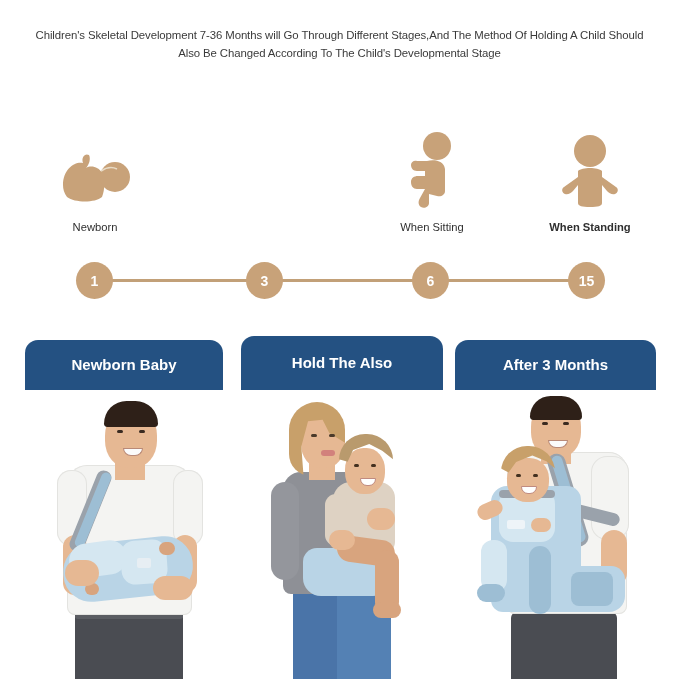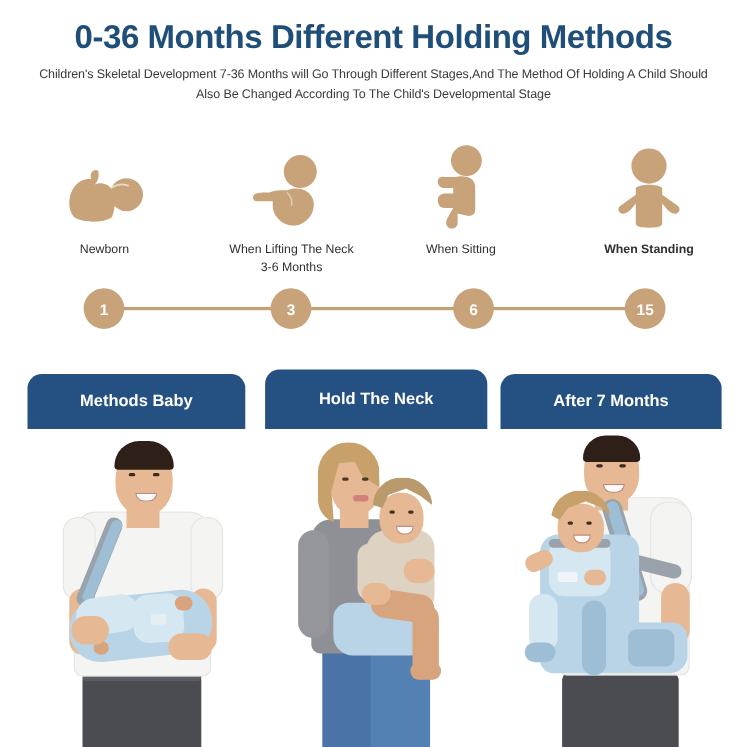--- a/index.html
+++ b/index.html
@@ -144,56 +144,42 @@
   .carrier-d { background: #9dbed4; }
   .carrier-l { background: #d5e7f1; }
   .strapgray { background: #9aa2ab; }
   .beige     { background: #ded2c3; }
   .round     { border-radius: 50%; }
 </style>
 </head>
 <body>
 
 <div id="header-block">
-  <h1 id="page-title">0-36 Months Different Holding Methods</h1>
   <p id="page-subtitle">Children's Skeletal Development 7-36 Months will Go Through Different Stages,And The Method Of Holding A Child Should Also Be Changed According To The Child's Developmental Stage</p>
 </div>
 
 <div id="timeline">
 
   <div id="timeline-track"></div>
 
   <div class="stage" style="left:10px;">
     <div class="stage-icon">
       <svg width="80" height="62" viewBox="0 0 80 62">
         <path d="M8 38 C8 22 20 14 28 16 C26 10 30 6 34 8 C36 12 34 18 31 21 C36 18 44 20 47 26 C50 34 50 42 47 50 C40 56 20 56 12 50 C9 46 8 42 8 38 Z" fill="#c8a279"></path>
         <circle cx="60" cy="30" r="15" fill="#c8a279"></circle>
         <path d="M46 24 C52 20 58 20 62 22" stroke="#e8dbc6" stroke-width="1.6" fill="none"></path>
       </svg>
     </div>
     <div class="stage-label">
       <span>Newborn</span>
     </div>
   </div>
 
-  <div class="stage" style="left:180px;">
-    <div class="stage-icon">
-      <svg width="80" height="70" viewBox="0 0 80 70">
-        <circle cx="48" cy="17" r="15" fill="#c8a279"></circle>
-        <path d="M36 34 C46 30 58 34 60 44 C62 56 52 66 42 66 C32 66 23 58 23 48 L23 44 L9 44 C5 44 4 40 6 38 C8 36 14 36 20 36 C24 34 30 34 36 34 Z" fill="#c8a279"></path>
-        <path d="M36 36 C40 40 41 44 40 48" stroke="#ffffff" stroke-width="1.4" fill="none" opacity="0.45"></path>
-      </svg>
-    </div>
-    <div class="stage-label">
-      <span>When Lifting The Neck</span>
-      <span class="age">3-6 Months</span>
-    </div>
-  </div>
-
-  <div class="stage" style="left:334px;">
+
+  <div class="stage" style="left:347px;">
     <div class="stage-icon">
       <svg width="70" height="78" viewBox="0 0 70 78">
         <circle cx="40" cy="15" r="14" fill="#c8a279"></circle>
         <path d="M30 30 C38 28 47 30 48 38 L48 60 C48 64 44 66 40 65 L32 63 L32 72 C32 76 27 78 24 76 C21 74 21 70 23 67 L28 58 L20 58 C16 58 14 55 14 51 C14 47 17 45 21 45 L28 45 L28 40 L20 40 C16 40 14 37 14 34 C14 31 17 29 20 30 Z" fill="#c8a279"></path>
       </svg>
     </div>
     <div class="stage-label">
       <span>When Sitting</span>
     </div>
   </div>
@@ -213,21 +199,21 @@
   <div class="milestone" style="left:76px;">1</div>
   <div class="milestone" style="left:246px;">3</div>
   <div class="milestone" style="left:412px;">6</div>
   <div class="milestone" style="left:568px;">15</div>
 </div>
 
 <div id="cards">
 
   <div class="card" style="left:25px; width:198px;">
     <div class="card-header" style="height:50px; margin-top:4px;">
-      <span>Methods Baby</span>
+      <span>Newborn Baby</span>
     </div>
     <div class="card-photo" style="height:289px;">
 
       <div class="ph pants-gy" style="left:50px; top:222px; width:108px; height:67px; border-radius:6px 6px 0 0;"></div>
       <div class="ph pants-gy" style="left:50px; top:217px; width:108px; height:12px; border-radius:3px; background:#5b5d63;"></div>
       <div class="ph shirt-wh" style="left:42px; top:75px; width:125px; height:150px; border-radius:20px 20px 8px 8px; box-shadow:0 0 0 1px #e3e3e0 inset;"></div>
       <div class="ph shirt-wh" style="left:32px; top:80px; width:30px; height:76px; border-radius:14px; box-shadow:0 0 0 1px #e3e3e0 inset;"></div>
       <div class="ph shirt-wh" style="left:148px; top:80px; width:30px; height:76px; border-radius:14px; box-shadow:0 0 0 1px #e3e3e0 inset;"></div>
       <div class="ph skin" style="left:38px; top:145px; width:24px; height:60px; border-radius:12px;"></div>
       <div class="ph skin" style="left:148px; top:145px; width:24px; height:58px; border-radius:12px;"></div>
@@ -249,21 +235,21 @@
       <div class="ph skin-d" style="left:60px; top:193px; width:14px; height:12px; border-radius:6px;"></div>
       <div class="ph skin-d" style="left:134px; top:152px; width:16px; height:13px; border-radius:7px;"></div>
 
       <div class="ph skin" style="left:40px; top:170px; width:34px; height:26px; border-radius:13px;"></div>
       <div class="ph skin" style="left:128px; top:186px; width:40px; height:24px; border-radius:12px;"></div>
     </div>
   </div>
 
   <div class="card" style="left:241px; width:202px;">
     <div class="card-header" style="height:54px; margin-top:0px; flex-direction:column;">
-      <span>Hold The Neck</span>
+      <span>Hold The Also</span>
     </div>
     <div class="card-photo" style="height:289px;">
 
       <div class="ph jeans" style="left:52px; top:192px; width:46px; height:97px; border-radius:8px 4px 0 0;"></div>
       <div class="ph jeans" style="left:96px; top:192px; width:54px; height:97px; border-radius:4px 10px 0 0; background:#5481b4;"></div>
       <div class="ph" style="left:52px; top:192px; width:98px; height:11px; background:#3f6493; border-radius:3px;"></div>
       <div class="ph shirt-gy" style="left:42px; top:82px; width:86px; height:122px; border-radius:18px 18px 8px 8px;"></div>
       <div class="ph shirt-gy" style="left:30px; top:92px; width:28px; height:98px; border-radius:14px; background:#94969c;"></div>
       <div class="ph shirt-gy" style="left:110px; top:92px; width:28px; height:82px; border-radius:14px; background:#94969c;"></div>
 
@@ -286,21 +272,21 @@
       <div class="ph skin-d" style="left:96px; top:148px; width:58px; height:26px; border-radius:14px; transform:rotate(8deg);"></div>
       <div class="ph skin-d" style="left:134px; top:160px; width:24px; height:64px; border-radius:12px;"></div>
       <div class="ph skin-d" style="left:132px; top:212px; width:28px; height:16px; border-radius:8px;"></div>
       <div class="ph skin" style="left:88px; top:140px; width:26px; height:20px; border-radius:10px;"></div>
       <div class="ph skin" style="left:126px; top:118px; width:28px; height:22px; border-radius:11px;"></div>
     </div>
   </div>
 
   <div class="card" style="left:455px; width:201px;">
     <div class="card-header" style="height:50px; margin-top:4px;">
-      <span>After 7 Months</span>
+      <span>After 3 Months</span>
     </div>
     <div class="card-photo" style="height:289px;">
 
       <div class="ph pants-gy" style="left:56px; top:222px; width:106px; height:67px; border-radius:6px 6px 0 0;"></div>
       <div class="ph shirt-wh" style="left:52px; top:62px; width:120px; height:162px; border-radius:18px 18px 8px 8px; box-shadow:0 0 0 1px #e3e3e0 inset;"></div>
       <div class="ph shirt-wh" style="left:136px; top:66px; width:38px; height:84px; border-radius:16px; box-shadow:0 0 0 1px #e3e3e0 inset;"></div>
       <div class="ph skin" style="left:146px; top:140px; width:26px; height:56px; border-radius:13px;"></div>
 
       <div class="ph skin" style="left:86px; top:48px; width:30px; height:26px;"></div>
       <div class="ph skin" style="left:76px; top:10px; width:50px; height:58px; border-radius:46% 46% 44% 44%;"></div>

